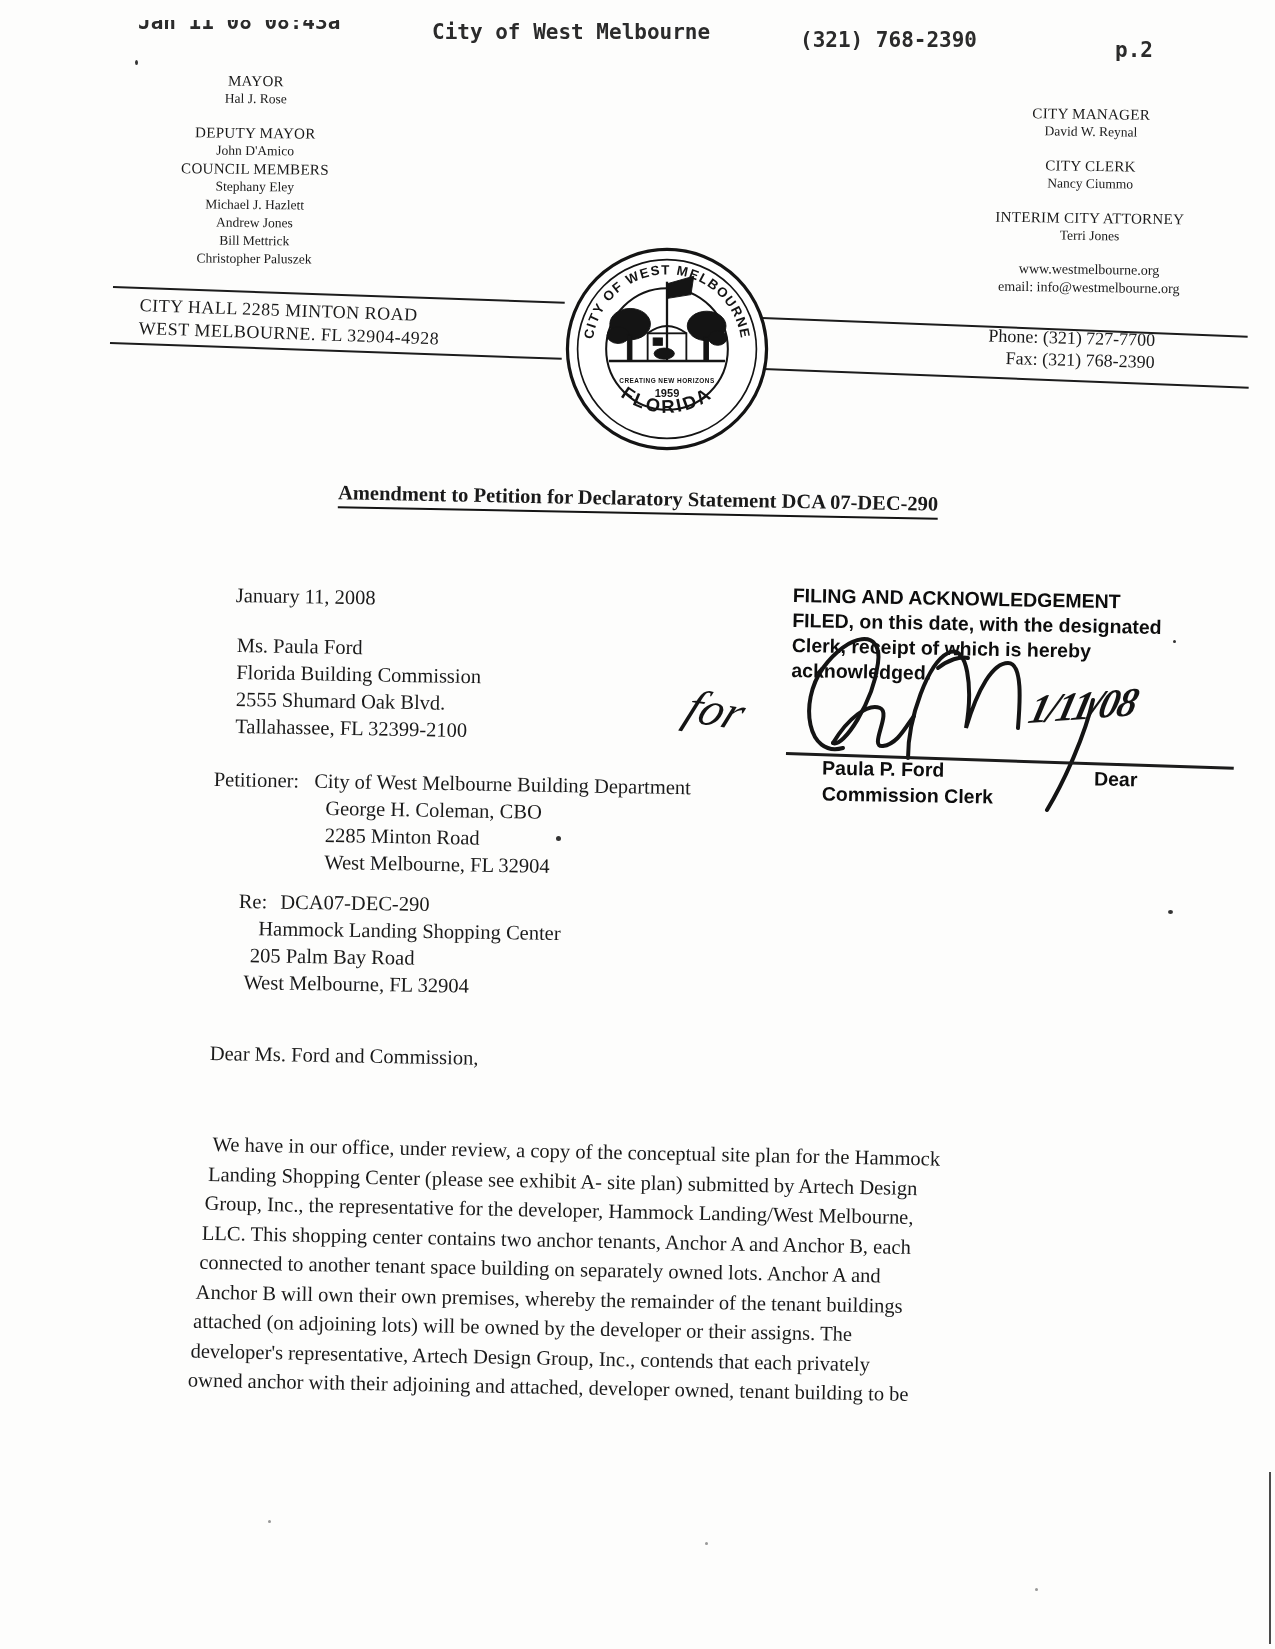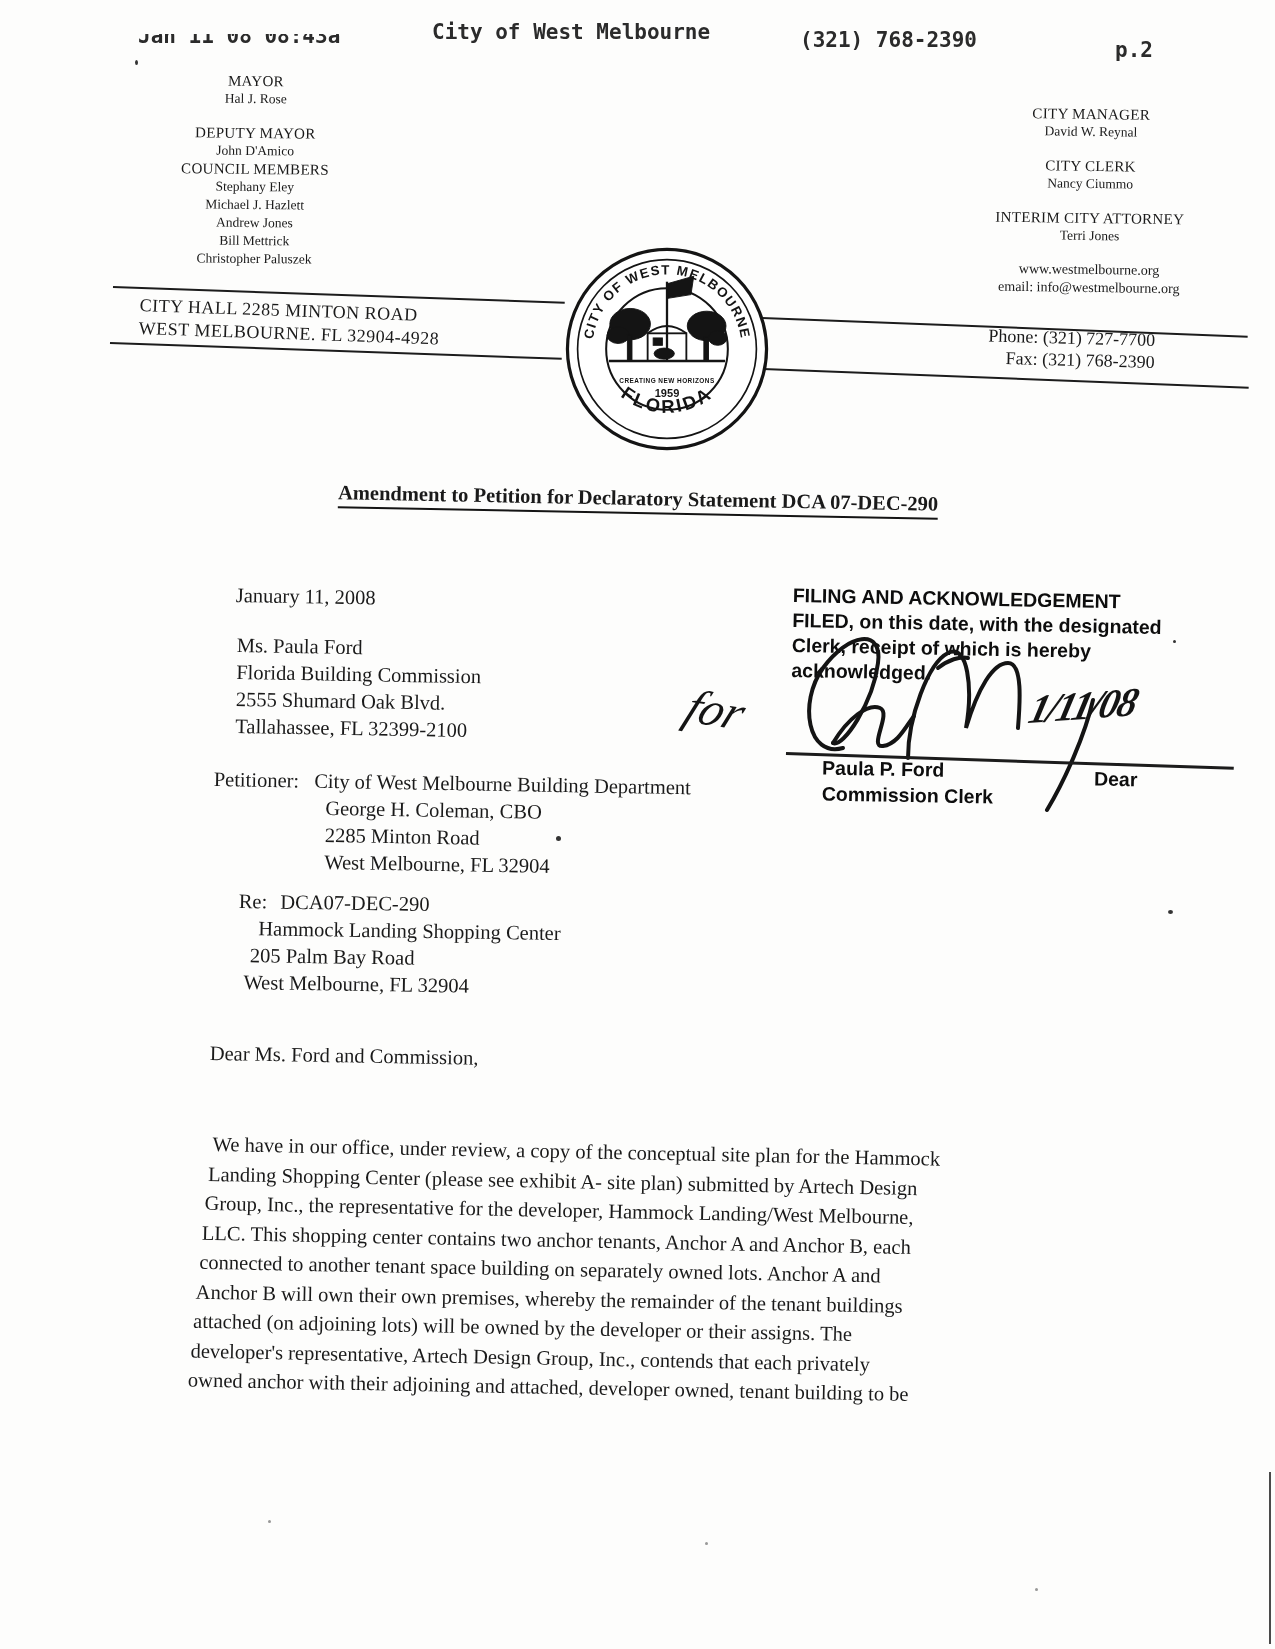--- a/index.html
+++ b/index.html
@@ -40,21 +40,21 @@
   .hw-date{font-size:40px;font-weight:bold;transform:rotate(-4deg) skewX(-18deg);letter-spacing:-2px;}
   .speck{background:#333;border-radius:50%;}
   .indent-line{display:block;}
   .nw{white-space:nowrap;}
 </style>
 </head>
 <body>
 
 <div class="page">
 
-  <div class="abs fax-header" style="left:138px;top:24px;text-align:center;">
+  <div class="abs fax-header" style="left:138px;top:10px;text-align:center;">
     <span class="clip-top">Jan 11 08 08:43a</span>
   </div>
   <div class="abs fax-header" style="left:432px;top:20px;">City of West Melbourne</div>
   <div class="abs fax-header" style="left:800px;top:28px;">(321) 768-2390</div>
   <div class="abs fax-header" style="left:1115px;top:38px;">p.2</div>
 
   <div class="abs officials" style="left:130px;top:72px;width:250px;transform:rotate(.6deg);">
     <div class="grp">
       <div class="role">MAYOR</div>
       <div class="name">Hal J. Rose</div>

